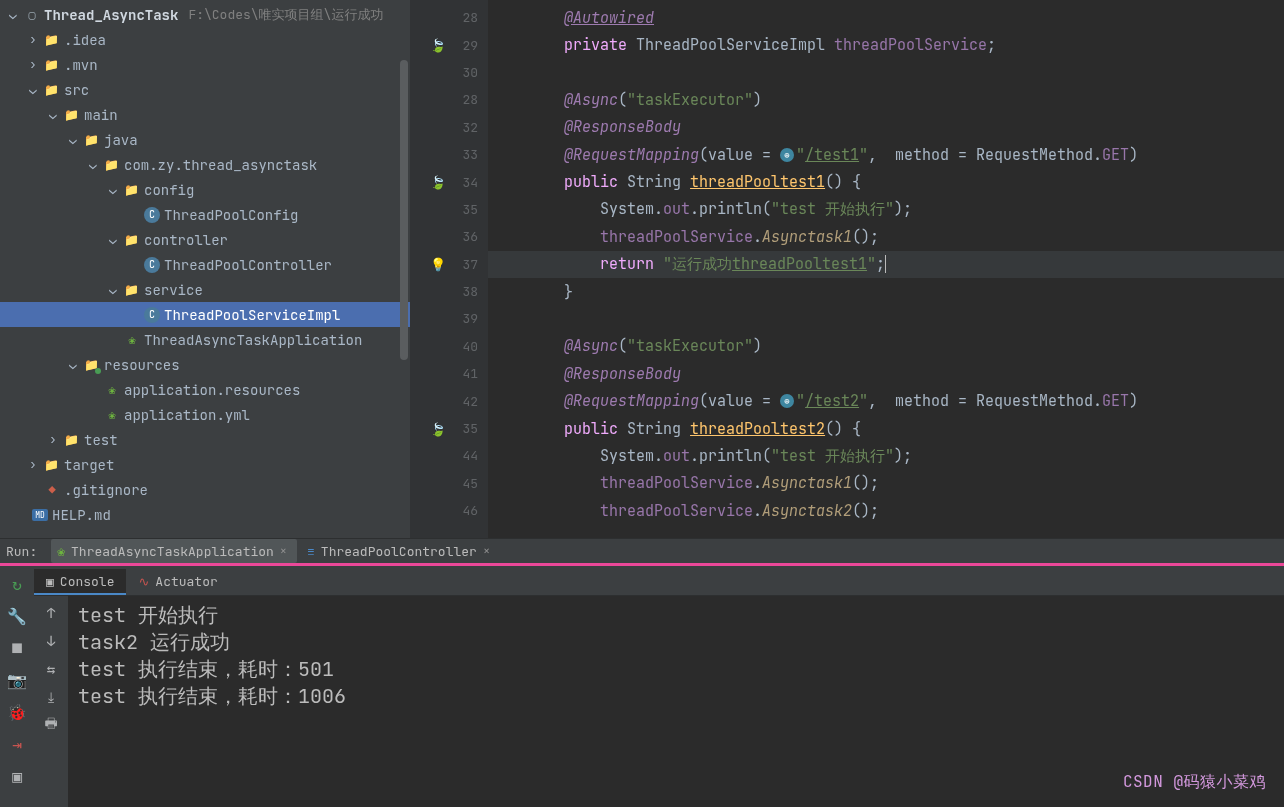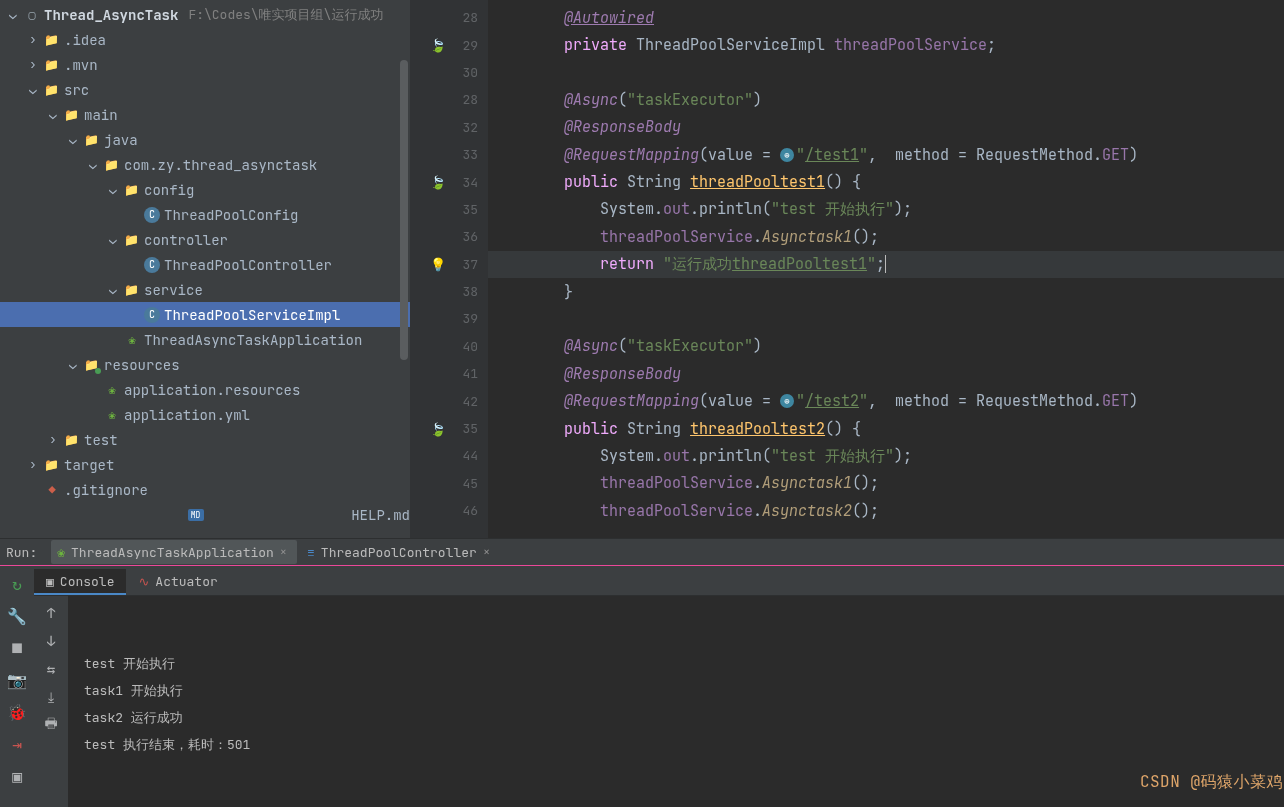--- a/index.html
+++ b/index.html
@@ -48,43 +48,43 @@
   .tok-str { color:#6a8759;}
   .tok-fn { color:#ffc66d;}
   .tok-fn2 { color:#b09d79; font-style:italic;}
   .tok-field { color:#9876aa;}
   .tok-const { color:#9876aa; }
   .tok-ul {text-decoration:underline;}
   .web-ico {display:inline-block;width:14px;height:14px;border-radius:50%;background:#3e86a0;vertical-align:middle;margin-right:2px;position:relative;color:#fff;font-size:9px;text-align:center;line-height:14px;}
   .caret-bar{display:inline-block;width:1px;height:18px;background:#bbb;vertical-align:middle;}
 
   
-  .runbar { height:28px; background:#3c3f41; border-top:1px solid #2d2f30; border-bottom:1px solid #ec4899; display:flex; align-items:center; padding-left:6px; gap:4px;}
+  .runbar { height:28px; background:#3c3f41; border-top:1px solid #2d2f30; border-bottom:3px solid #ec4899; display:flex; align-items:center; padding-left:6px; gap:4px;}
   .runlabel { color:#bbb; font-size:13px; margin-right:10px;}
   .runtab { height:24px; padding:0 10px 0 6px; display:flex; align-items:center; gap:6px; font-size:13px; color:#bbb; border-radius:2px; cursor:pointer;}
   .runtab.active { background:#515658;}
   .runtab .close {color:#919191;font-size:12px;}
 
   .runpanel { flex:0 0 241px; display:flex; background:#2b2b2b;}
   .runleft { width:34px; background:#3c3f41; display:flex; flex-direction:column; align-items:center; gap:12px; padding-top:8px;}
   .runleft .btn { width:20px; height:20px; color:#afb1b3; font-size:16px; display:flex; align-items:center; justify-content:center; cursor:pointer;}
   .stopred { color:#c75450;}
   .buggreen{color:#499c54;}
 
   .runbody { flex:1; display:flex; flex-direction:column;}
   .consoletabs { height:30px; background:#3c3f41; border-bottom:1px solid #2d2f30; display:flex; align-items:flex-end;}
   .consoletabs .tab { height:26px; padding:0 12px; display:flex; align-items:center; gap:6px; color:#bbb; font-size:13px; cursor:pointer; border-bottom:2px solid transparent;}
   .consoletabs .tab.active { border-bottom-color:#4a88c7; background:#2b2b2b;}
   .consolegutter { width:34px; background:#3c3f41; display:flex; flex-direction:column; align-items:center; gap:10px; padding-top:8px;}
   .consolegutter .btn { width:18px; height:18px; color:#afb1b3; font-size:14px; cursor:pointer;display:flex;align-items:center;justify-content:center;}
   .consolebody { display:flex; flex:1;}
-  .consoleout { flex:1; padding:6px 16px; font-family:"JetBrains Mono",Consolas,monospace; font-size:13px; color:#bbbbbb; overflow:hidden;margin-top:48px;}
+  .consoleout { flex:1; padding:6px 10px; font-family:"JetBrains Mono",Consolas,monospace; font-size:20px; color:#bbbbbb; overflow:hidden;}
   .consoleout .cl { height:27px; display:flex; align-items:center;}
 
-  .watermark { position:absolute; right:1px; bottom:14px; color:#fdba74; font-size:16px; opacity:.85; letter-spacing:.5px;}
+  .watermark { position:absolute; right:18px; bottom:14px; color:#f0abfc; font-size:16px; opacity:.85; letter-spacing:.5px;}
 </style>
 </head>
 <body>
 
 <div class="root">
   <div class="main">
 
     <div class="sidebar">
       <div class="sidebar-scroll">
         <div class="tree" id="tree">
@@ -182,21 +182,21 @@
             <div class="node" style="padding-left: 26px;">
               <span class="ch">›</span>
               <span class="ico ico-folder-red">📁</span>
               <span class="tlabel">target</span>
             </div>
             <div class="node" style="padding-left: 26px;">
               <span class="ch"></span>
               <span class="ico ico-git">◆</span>
               <span class="tlabel">.gitignore</span>
             </div>
-            <div class="node" style="padding-left: 26px; justify-content: space-between;">
+            <div class="node" style="padding-left: 14px;">
               <span class="ch"></span>
               <span class="ico ico-md">MD</span>
               <span class="tlabel">HELP.md</span>
             </div>
           </div>
       </div>
       <div class="sidebar-vscroll">
           <div class="sidebar-vthumb"></div>
         </div>
     </div>
@@ -309,22 +309,22 @@
       <div class="consolebody">
         <div class="consolegutter">
           <div class="btn">↑</div>
           <div class="btn">↓</div>
           <div class="btn">⇆</div>
           <div class="btn">⤓</div>
           <div class="btn">🖶</div>
         </div>
         <div class="consoleout" id="consoleout">
             <div class="cl">test 开始执行</div>
-            <div class="cl">task1 开始执行</div>
             <div class="cl">task2 运行成功</div>
             <div class="cl">test 执行结束，耗时：501</div>
+            <div class="cl">test 执行结束，耗时：1006</div>
           </div>
       </div>
     </div>
   </div>
 </div>
 
 <div class="watermark">CSDN @码猿小菜鸡</div>
 
 </body></html>

